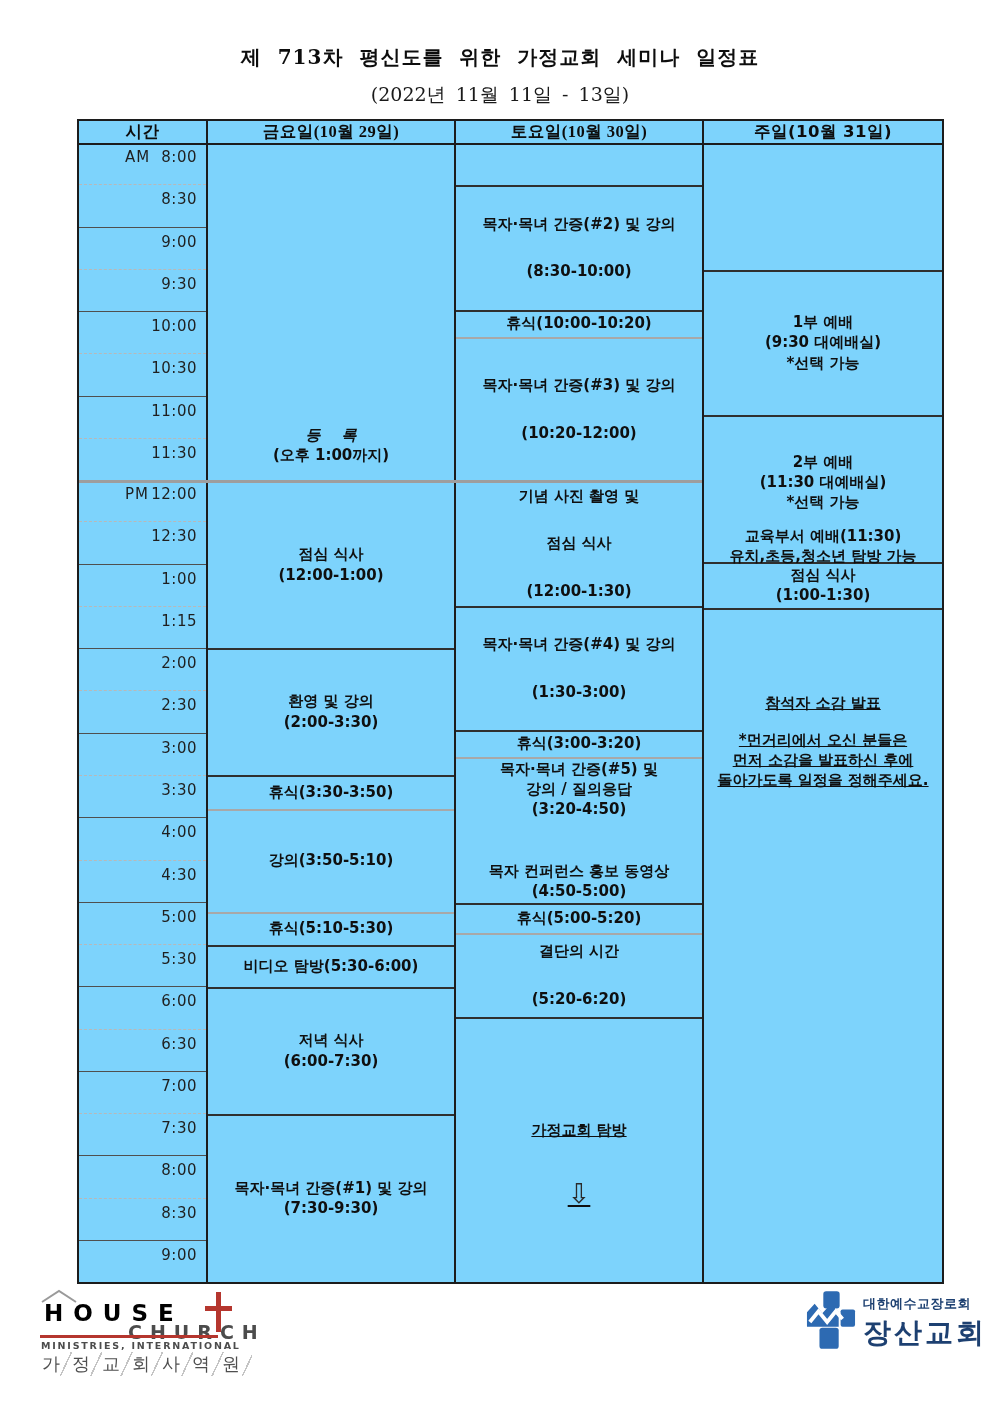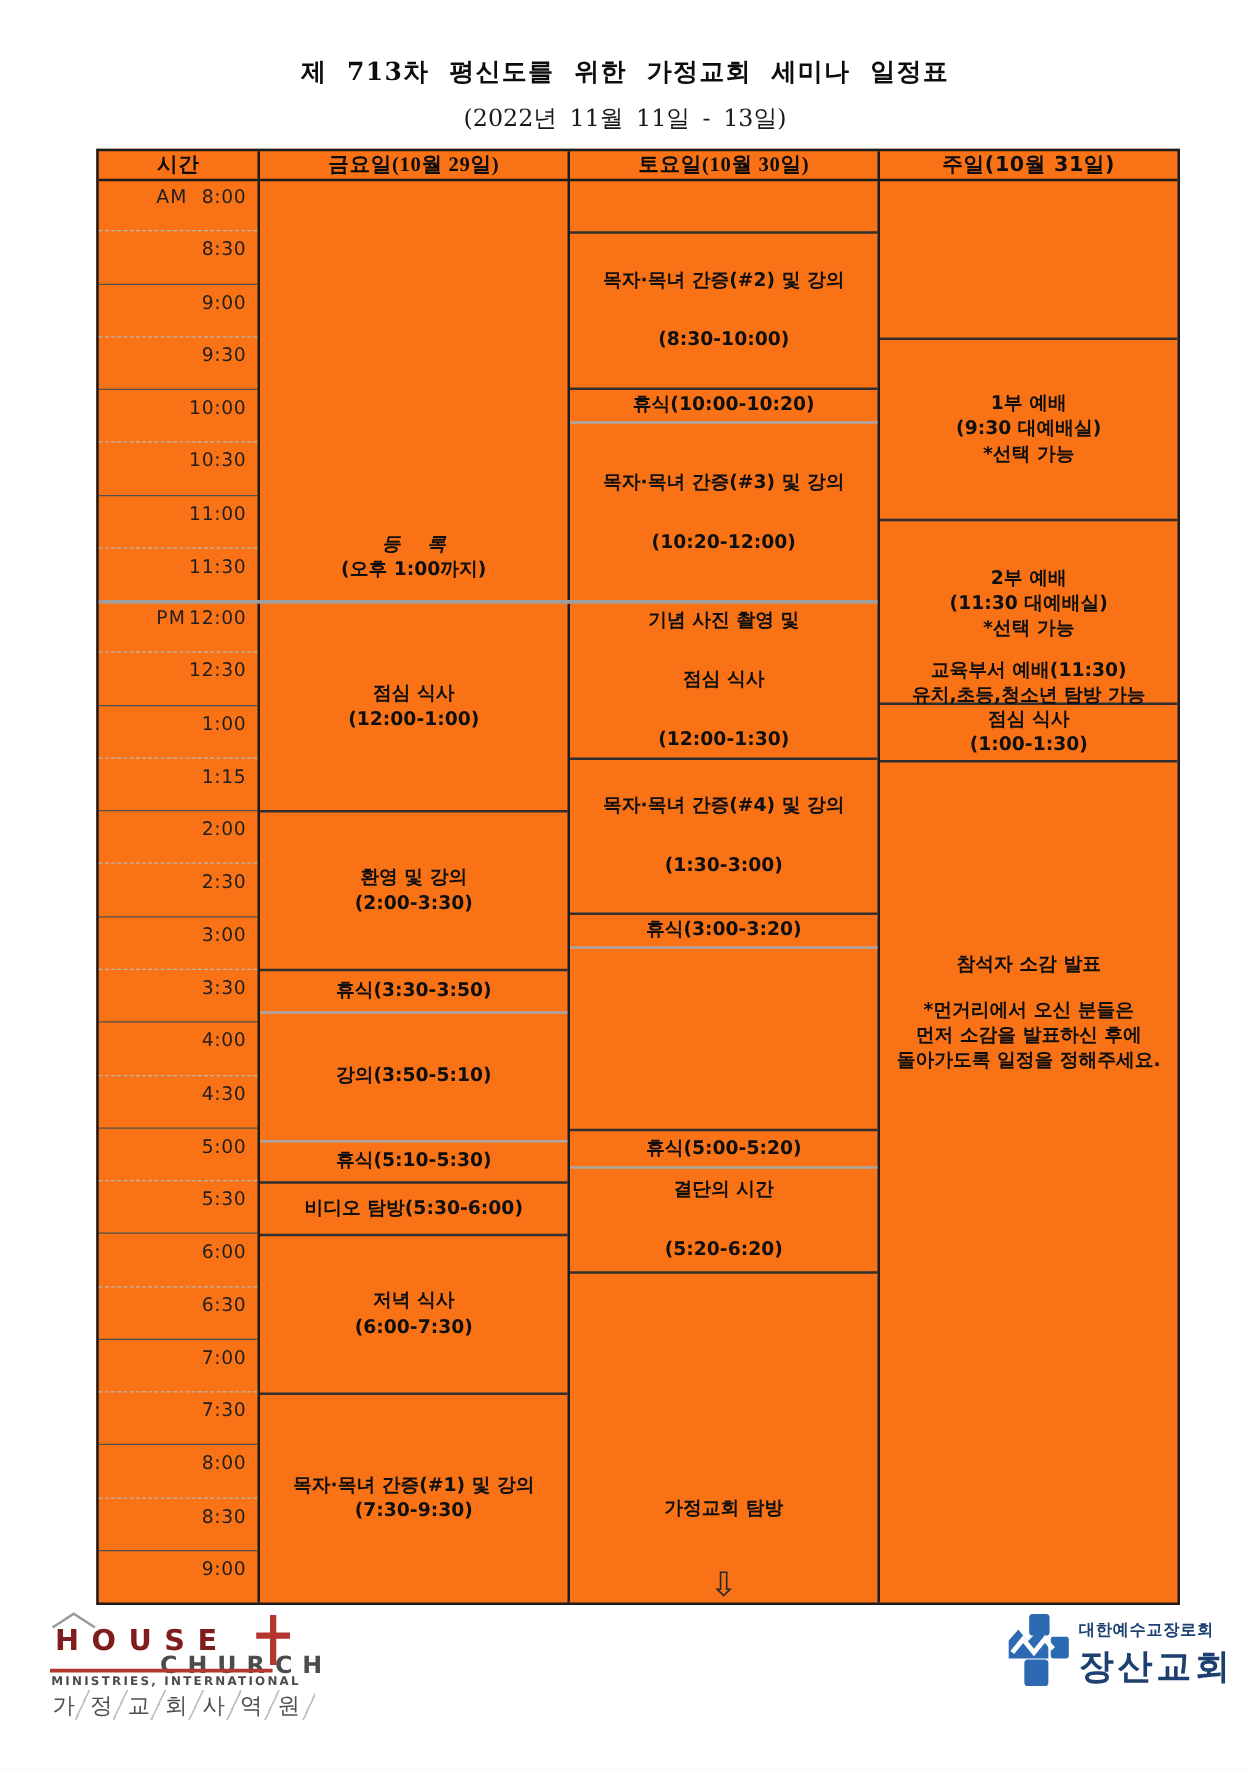--- a/index.html
+++ b/index.html
@@ -17,21 +17,21 @@
   }
   .subtitle {
     position:absolute; top:82px; left:0; width:1000px; text-align:center;
     font-family:"DejaVu Serif","Liberation Serif",serif;
     font-size:19px; color:#1a1a1a; word-spacing:4px;
   }
 
   
   .sched {
     position:absolute; left:77px; top:119px; width:867px; height:1165px;
-    border:2px solid #1c1c1c; background:#f97316;
+    border:2px solid #1c1c1c; background:#7dd3fc;
   }
   .vline { position:absolute; top:0; bottom:0; width:2px; background:#1c1c1c; }
   .v1 { left:127px; } .v2 { left:375px; } .v3 { left:623px; }
   .hdr-sep { position:absolute; left:0; right:0; top:22px; height:2px; background:#1c1c1c; }
 
   .hcell {
     position:absolute; top:0; height:22px; display:flex; align-items:center; justify-content:center;
     font-weight:bold; font-size:16.5px; color:#0d0d0d; letter-spacing:0.5px;
   }
   .h-time { left:0; width:127px; }
@@ -55,31 +55,31 @@
 
   
   .ev {
     position:absolute; display:flex; flex-direction:column; align-items:center; justify-content:center;
     text-align:center; font-weight:bold; font-size:15px; line-height:1.34; color:#0f0f0f;
   }
   .ef { left:129px; width:246px; }
   .es { left:377px; width:246px;gap:27px; }
   .eu { left:625px; width:238px; }
   .ev.bottom { justify-content:flex-end; padding-bottom:16px; }
-  .ev.top    { justify-content:flex-end; }
+  .ev.top    { justify-content:center;text-decoration:underline; }
   .ln { display:block; }
   .spread { word-spacing:16px;font-style:italic; }
   .blk2 { margin-top:14px; }
   .blk2b { margin-top:17px; }
   .arrow { margin-top:12px; font-size:27px; font-weight:normal; color:#2a2a2a; line-height:1; }
 
   
   .hc-logo { position:absolute; left:40px; top:1292px; width:230px; height:80px; color:#4c4c4c; }
   .hc-roof { position:absolute; left:0px; top:-3px; }
-  .hc-house { position:absolute; left:4px; top:8px; font-size:23px; font-weight:bold; letter-spacing:10px; color:#7f1d1d; }
+  .hc-house { position:absolute; left:4px; top:8px; font-size:23px; font-weight:bold; letter-spacing:10px; color:#000000; }
   .hc-church { position:absolute; left:88px; top:29px; font-size:19px; font-weight:bold; letter-spacing:8px; color:#4c4c4c; }
   .hc-cross-v { position:absolute; left:176px; top:0px; width:5px; height:40px; background:#b5362e; }
   .hc-cross-h { position:absolute; left:165px; top:14px; width:27px; height:5px; background:#b5362e; }
   .hc-rule { position:absolute; left:0px; top:43px; width:178px; height:2.5px; background:#b5362e; }
   .hc-tagline { position:absolute; left:1px; top:48px; font-size:9.5px; font-weight:bold; letter-spacing:1.8px; color:#4c4c4c; white-space:nowrap; }
   .hc-korean {
     position:absolute; left:2px; top:60px; font-size:18px; letter-spacing:12px; color:#4f4f4f; white-space:nowrap;
     background:repeating-linear-gradient(115deg, transparent 0, transparent 26px, #c4c4c4 26px, #c4c4c4 27.5px);
   }
 
@@ -267,20 +267,31 @@
     <div class="ln">기념 사진 촬영 및</div>
     <div class="ln">점심 식사</div>
     <div class="ln">(12:00-1:30)</div>
   </div>
   <div class="ev es" style="top:485px;height:124px">
     <div class="ln">목자·목녀 간증(#4) 및 강의</div>
     <div class="ln">(1:30-3:00)</div>
   </div>
   <div class="ev es" style="top:609px;height:27px">
     <div class="ln">휴식(3:00-3:20)</div>
+  </div>
+  <div class="ev es" style="top:636px;height:146px">
+    <div>
+      <div class="ln">목자·목녀 간증(#5) 및</div>
+      <div class="ln">강의 / 질의응답</div>
+      <div class="ln">(3:20-4:50)</div>
+    </div>
+    <div class="blk2">
+      <div class="ln">목자 컨퍼런스 홍보 동영상</div>
+      <div class="ln">(4:50-5:00)</div>
+    </div>
   </div>
   <div class="ev es" style="top:782px;height:30px">
     <div class="ln">휴식(5:00-5:20)</div>
   </div>
   <div class="ev es" style="top:812px;height:84px">
     <div class="ln">결단의 시간</div>
     <div class="ln">(5:20-6:20)</div>
   </div>
   <div class="ev es top" style="top:896px;height:265px;padding-top:28px">
     <div class="ln">가정교회 탐방</div>

